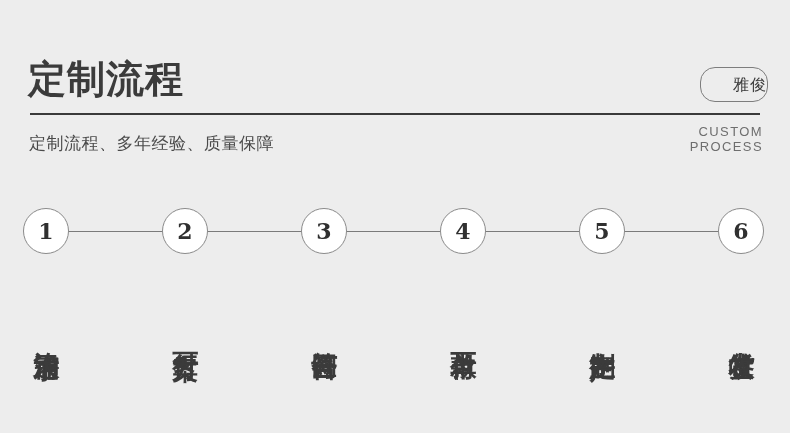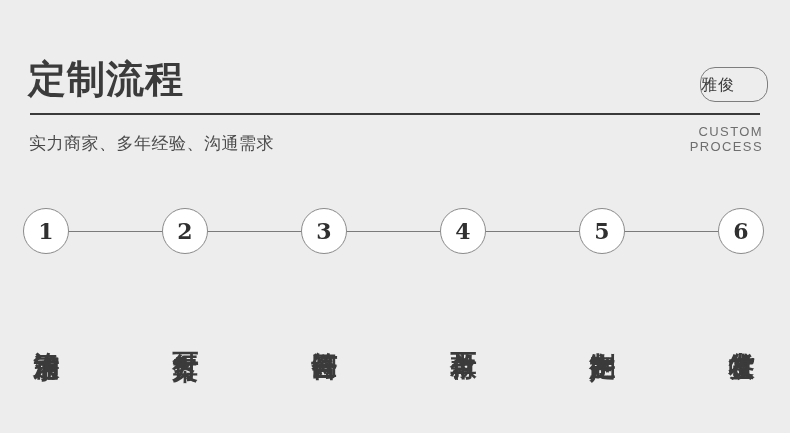--- a/index.html
+++ b/index.html
@@ -62,21 +62,21 @@
     position: absolute;
     left: 700px;
     top: 55px;
     width: 68px;
     height: 35px;
     box-sizing: border-box;
     border: 1px solid #7d7d7d;
     border-radius: 15px;
     display: flex;
     align-items: center;
-    justify-content: flex-start;
+    justify-content: flex-end;
     background: transparent;
   }
   .brand-badge .brand-text {
     font-size: 16px;
     color: #3b3b3b;
     letter-spacing: 1px;
     line-height: 16px;
   }
   .en-label {
     position: absolute;
@@ -150,21 +150,21 @@
 <body>
 
 <div class="page">
 
   <div class="header">
 
     <div class="title">定制流程</div>
 
     <div class="divider"></div>
 
-    <div class="subtitle">实力商家、多年经验、沟通需求</div>
+    <div class="subtitle">定制流程、多年经验、质量保障</div>
 
     <div class="brand-badge">
       <span class="brand-text">雅俊</span>
     </div>
 
     <div class="en-label">
       <div>CUSTOM</div>
       <div>PROCESS</div>
     </div>
 

